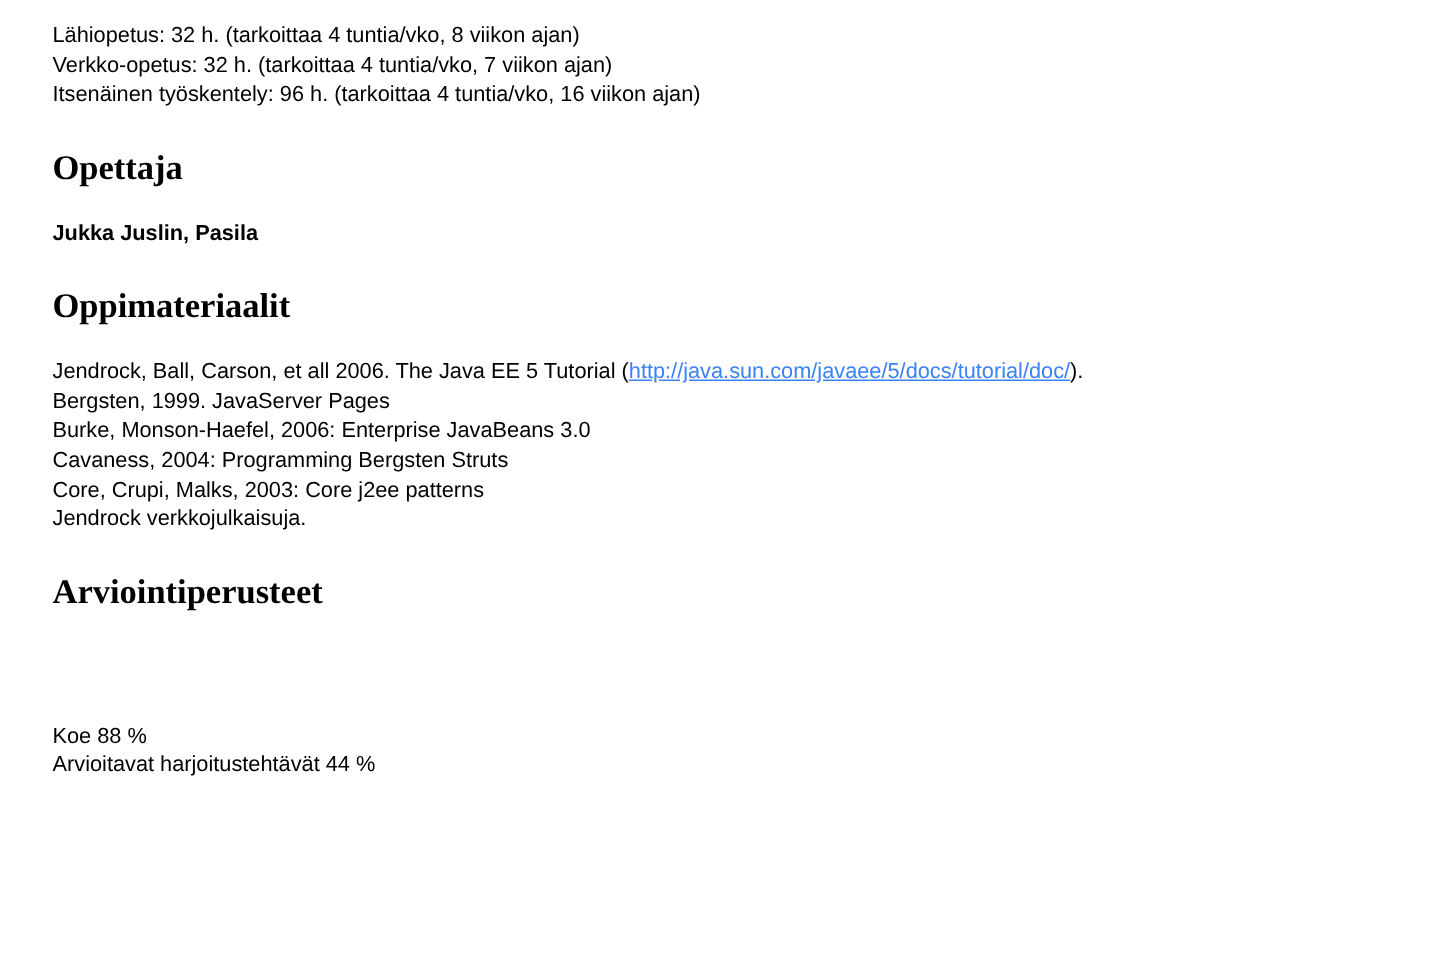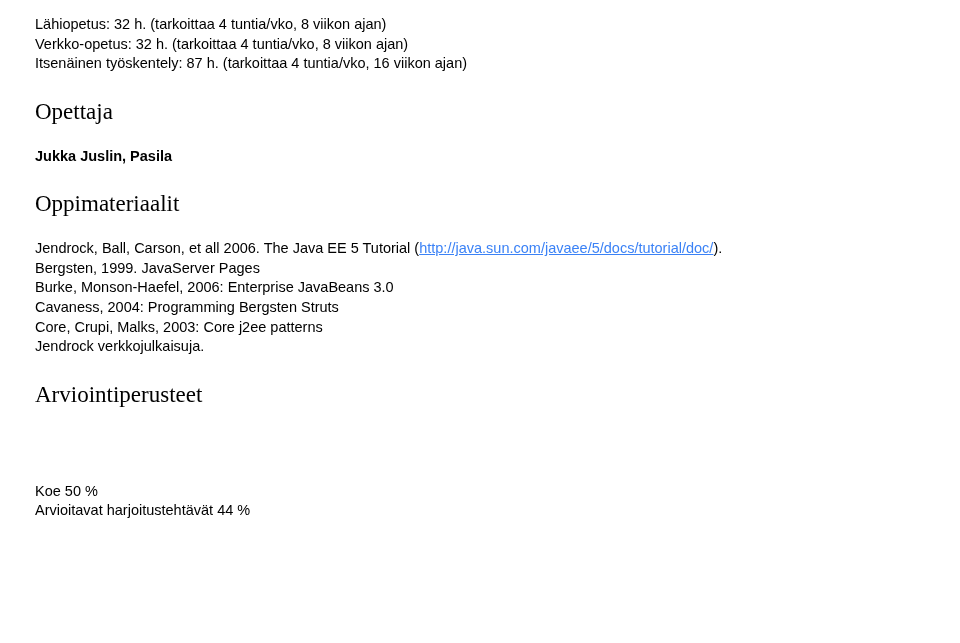--- a/index.html
+++ b/index.html
@@ -16,21 +16,21 @@
       color: #000;
     }
     .line {
       font-size: 14.5px;
       line-height: 1.35;
       color: #000;
     }
     .heading {
       font-family: "Times New Roman", Times, serif;
       font-size: 23px;
-      font-weight: normal;
+      font-weight: bold;
       color: #000;
       margin-top: 25px;
       margin-bottom: 22px;
     }
     .material-line {
       font-size: 14.5px;
       line-height: 1.35;
       color: #000;
     }
     .link {
@@ -42,36 +42,36 @@
     }
     .teacher-block {
       margin-bottom: 0;
       font-weight: bold;
     }
   </style>
 </head>
 <body>
 
 <div class="line">Lähiopetus: 32 h. (tarkoittaa 4 tuntia/vko, 8 viikon ajan)</div>
-<div class="line">Verkko-opetus: 32 h. (tarkoittaa 4 tuntia/vko, 8 viikon ajan)</div>
-<div class="line">Itsenäinen työskentely: 87 h. (tarkoittaa 4 tuntia/vko, 16 viikon ajan)</div>
+<div class="line">Verkko-opetus: 32 h. (tarkoittaa 4 tuntia/vko, 7 viikon ajan)</div>
+<div class="line">Itsenäinen työskentely: 96 h. (tarkoittaa 4 tuntia/vko, 16 viikon ajan)</div>
 
 <h2 class="heading">Opettaja</h2>
 
 <div class="line teacher-block">Jukka Juslin, Pasila</div>
 
 <h2 class="heading">Oppimateriaalit</h2>
 
 <div class="material-line">
   <span>Jendrock, Ball, Carson, et all 2006. The Java EE 5 Tutorial (</span><a class="link">http://java.sun.com/javaee/5/docs/tutorial/doc/</a><span>).</span>
 </div>
 <div class="material-line">Bergsten, 1999. JavaServer Pages</div>
 <div class="material-line">Burke, Monson-Haefel, 2006: Enterprise JavaBeans 3.0</div>
 <div class="material-line">Cavaness, 2004: Programming Bergsten Struts</div>
 <div class="material-line">Core, Crupi, Malks, 2003: Core j2ee patterns</div>
 <div class="material-line">Jendrock verkkojulkaisuja.</div>
 
 <h2 class="heading">Arviointiperusteet</h2>
 
 <div class="spacer-large"></div>
 
-<div class="line">Koe 50 %</div>
+<div class="line">Koe 88 %</div>
 <div class="line">Arvioitavat harjoitustehtävät 44 %</div>
 
 </body></html>

